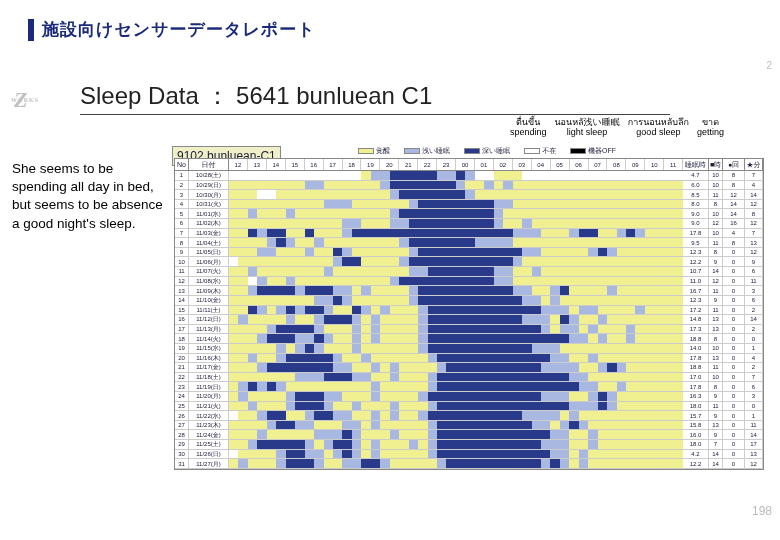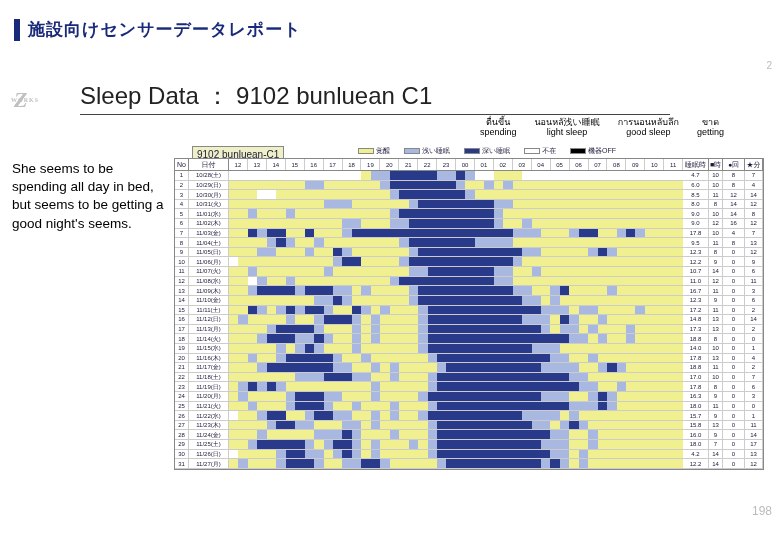--- a/index.html
+++ b/index.html
@@ -7,20 +7,21 @@
     width: 780px;
     height: 540px;
     background: #fff;
     font-family: "Hiragino Sans", "Meiryo", sans-serif;
     color: #1a1a3a;
     position: relative;
     overflow: hidden;
   }
   .header {
     padding: 18px 0 0 14px;
+    margin-left: 14px;
   }
   .header-bar {
     display: flex;
     align-items: center;
   }
   .accent {
     width: 6px;
     height: 22px;
     background: #1a2a7a;
     margin-right: 8px;
@@ -88,34 +89,34 @@
   .chart-area {
     position: absolute;
     left: 168px;
     top: 118px;
     width: 596px;
     height: 352px;
   }
   .legend-row {
     display: flex;
     justify-content: flex-end;
-    gap: 18px;
+    gap: 8px;
     font-size: 9px;
     padding-right: 40px;
     line-height: 1.1;
     margin-bottom: 4px;
   }
   .legend-item { text-align: center; }
   .legend-item .th { color: #000; }
   .legend-item .en { color: #000; }
   .subject-label {
     position: absolute;
-    left: 24px;
+    left: 4px;
     top: 28px;
-    font-size: 10px;
+    font-size: 12px;
     background: #f0f0c8;
     border: 1px solid #888;
     padding: 2px 4px;
   }
   .grid-body {
     position: absolute;
     left: 6px;
     top: 40px;
     right: 0;
     bottom: 0;
@@ -205,23 +206,23 @@
 </div>
 
 <div class="page-number-top">2</div>
 <div class="page-number-bottom">198</div>
 
 <div class="logo">
   <span>Z</span>
   <span class="logo-sub">WORKS</span>
 </div>
 
-<div class="chart-title">Sleep Data ： 9102 bunluean C1</div>
+<div class="chart-title">Sleep Data ： 5641 bunluean C1</div>
 
-<div class="commentary">She seems to be spending all day in bed, but seems to be getting a good night's seems.</div>
+<div class="commentary">She seems to be spending all day in bed, but seems to be absence a good night's sleep.</div>
 
 <div class="chart-area">
 
   <div class="legend-row">
     <div class="legend-item">
       <div class="th">ตื่นขึ้น</div>
       <div class="en">spending</div>
     </div>
     <div class="legend-item">
       <div class="th">นอนหลั浅い睡眠</div>

